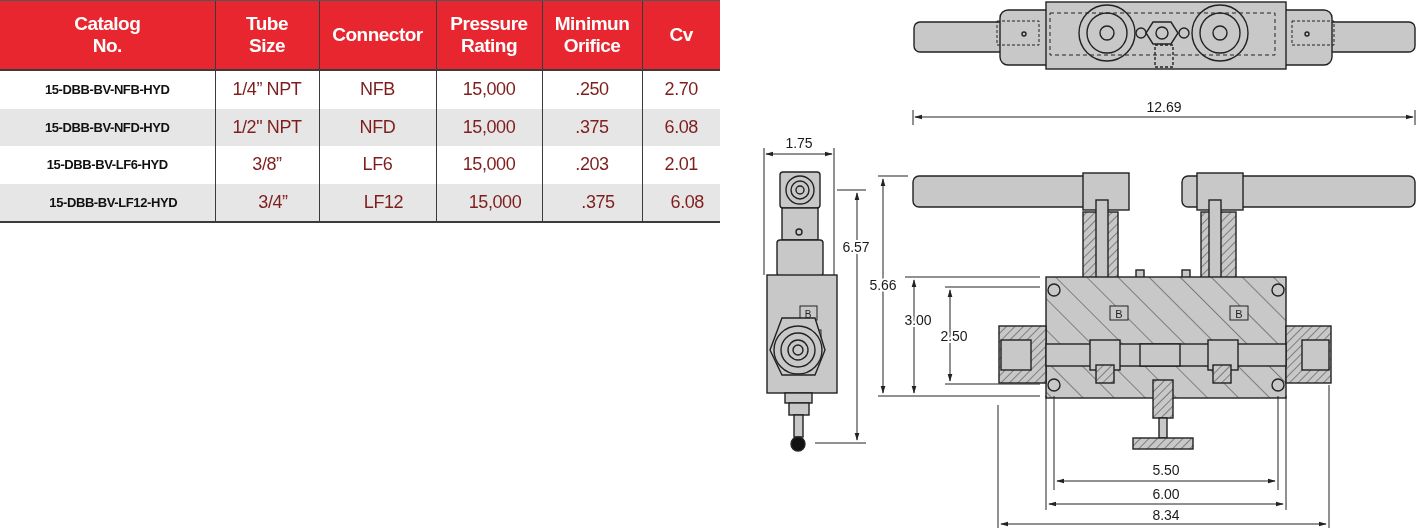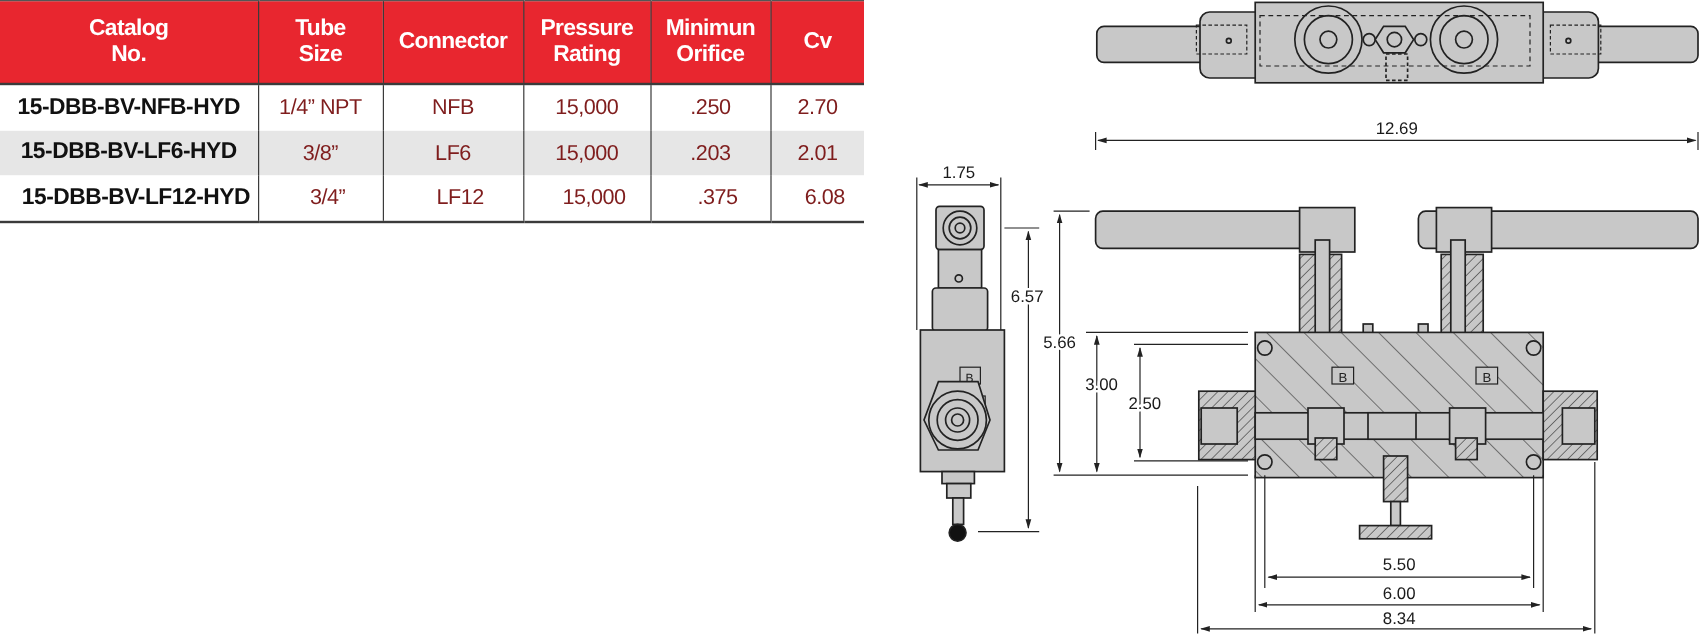--- a/index.html
+++ b/index.html
@@ -2,21 +2,21 @@
 <html><head>
 <meta charset="utf-8">
 <style>
   html, body { margin:0; padding:0; background:#ffffff; }
   body { width:1417px; height:531px; position:relative; overflow:hidden; font-family:"Liberation Sans", sans-serif; }
   .spec-table { position:absolute; left:0; top:0; width:720px; border-collapse:collapse; table-layout:fixed; }
   .spec-table th { background:#e8262f; color:#ffffff; font-weight:bold; font-size:19px; line-height:22px; height:68px; padding:0; text-align:center; border-left:1.5px solid #3b3b3b; border-top:1.5px solid #555; transform-origin:center; letter-spacing:-0.5px; }
   .spec-table th:first-child { border-left:none; }
   .spec-table thead tr { border-bottom:2px solid #3b3b3b; }
   .spec-table td { height:37.5px; padding:0; text-align:center; font-size:18px; color:#7f1d1d; border-left:1.5px solid #3b3b3b; letter-spacing:-0.4px; }
-  .spec-table td:first-child { border-left:none; font-weight:bold; font-size:19px; color:#111; }
+  .spec-table td:first-child { border-left:none; font-weight:bold; font-size:13px; color:#111; }
   .spec-table tbody tr:nth-child(even) td { background:#e6e6e6; }
   .spec-table tbody tr:last-child td { border-bottom:2px solid #3b3b3b;padding-left:12px; }
   .drawing { position:absolute; left:740px; top:0; width:677px; height:531px; }
   .dim-label { font-family:"Liberation Sans", sans-serif; font-size:14px; fill:#1a1a1a; }
 </style>
 </head>
 <body>
 
 <table class="spec-table">
   <colgroup>
@@ -38,20 +38,28 @@
     </tr>
   </thead>
   <tbody>
     <tr>
       <td>15-DBB-BV-NFB-HYD</td>
       <td>1/4” NPT</td>
       <td>NFB</td>
       <td>15,000</td>
       <td>.250</td>
       <td>2.70</td>
+    </tr>
+    <tr>
+      <td>15-DBB-BV-NFD-HYD</td>
+      <td>1/2" NPT</td>
+      <td>NFD</td>
+      <td>15,000</td>
+      <td>.375</td>
+      <td>6.08</td>
     </tr>
     <tr>
       <td>15-DBB-BV-LF6-HYD</td>
       <td>3/8”</td>
       <td>LF6</td>
       <td>15,000</td>
       <td>.203</td>
       <td>2.01</td>
     </tr>
     <tr>

